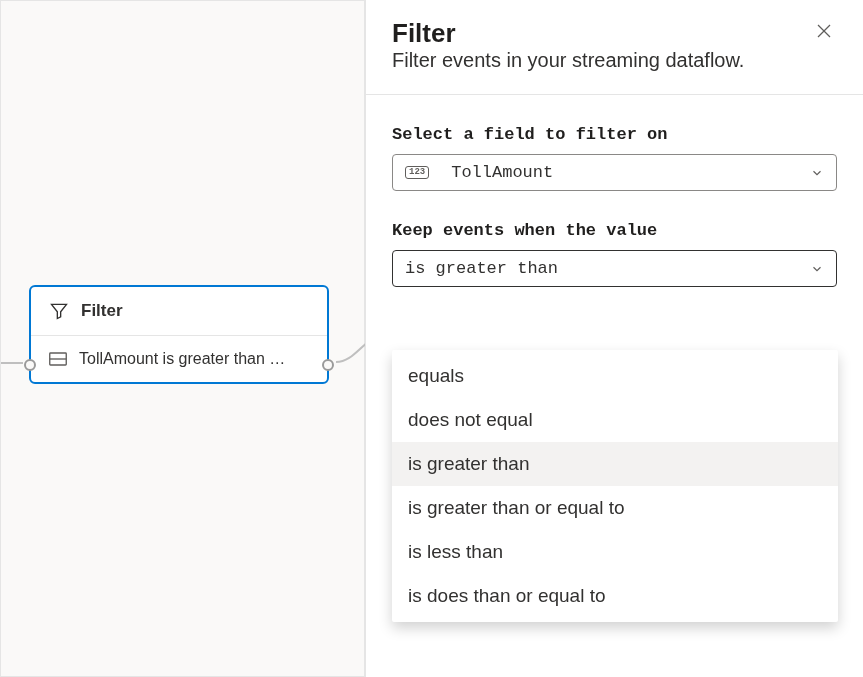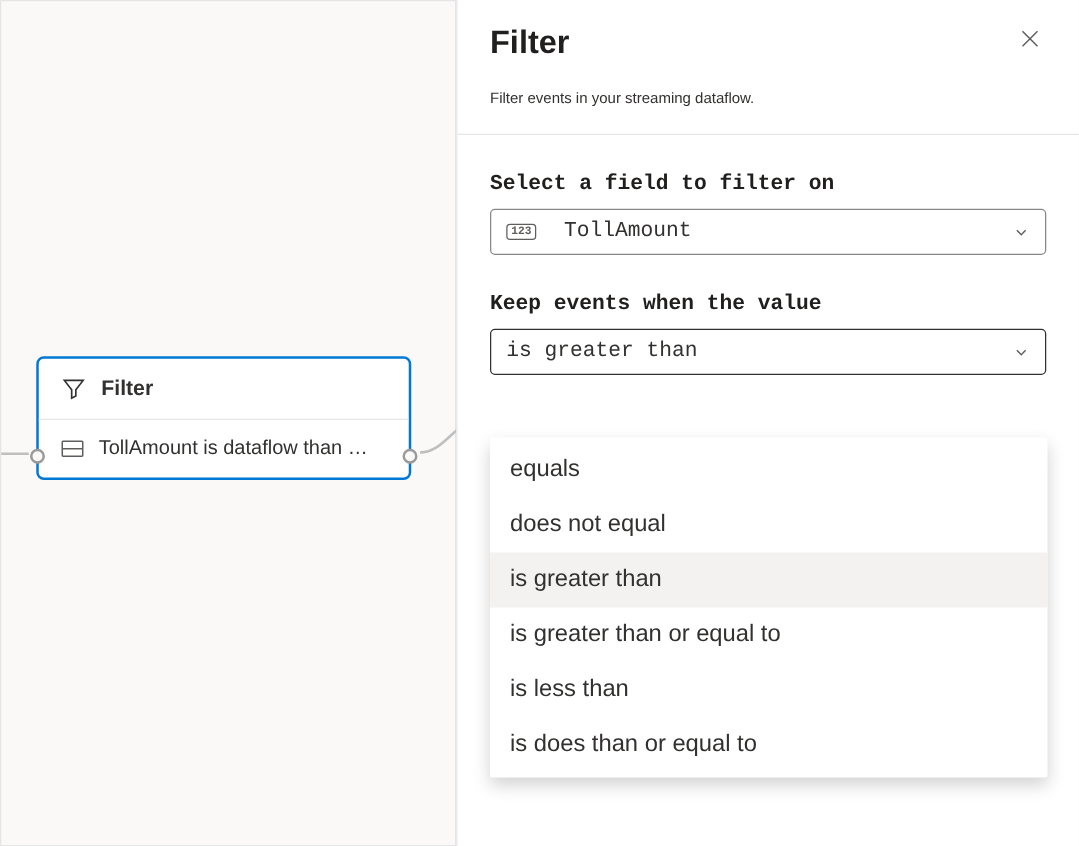--- a/index.html
+++ b/index.html
@@ -92,23 +92,22 @@
       color: #201f1e;
     }
     .close-btn {
       background: none;
       border: none;
       cursor: pointer;
       padding: 4px;
       color: #605e5c;
     }
     .panel-desc {
-      font-size: 12px;
+      font-size: 20px;
       color: #323130;
-      margin-top: 22px;
       padding-bottom: 22px;
       border-bottom: 1px solid #e5e5e5;
       margin-left: -26px;
       margin-right: -26px;
       padding-left: 26px;
       padding-right: 34px;
     }
     .field-group { margin-top: 30px; font-family: Liberation Mono, monospace; }
     .field-label {
       font-size: 17px;
@@ -180,21 +179,21 @@
       <svg class="filter-icon" width="20" height="20" viewBox="0 0 24 24" fill="none" stroke="currentColor" stroke-width="1.6">
         <path d="M3 4h18l-7 9v6l-4 2v-8L3 4z"></path>
       </svg>
       <span>Filter</span>
     </div>
     <div class="node-body">
       <svg class="node-body-icon" width="18" height="14" viewBox="0 0 24 18" fill="none" stroke="currentColor" stroke-width="1.8">
         <rect x="1" y="1" width="22" height="16" rx="1"></rect>
         <line x1="1" y1="9" x2="23" y2="9"></line>
       </svg>
-      <span>TollAmount is dataflow than …</span>
+      <span>TollAmount is greater than …</span>
     </div>
   </div>
 </div>
 
 <div class="panel">
   <div class="panel-header">
     <h1 class="panel-title">Filter</h1>
     <button class="close-btn">
       <svg width="18" height="18" viewBox="0 0 24 24" fill="none" stroke="currentColor" stroke-width="1.6">
         <line x1="4" y1="4" x2="20" y2="20"></line>

